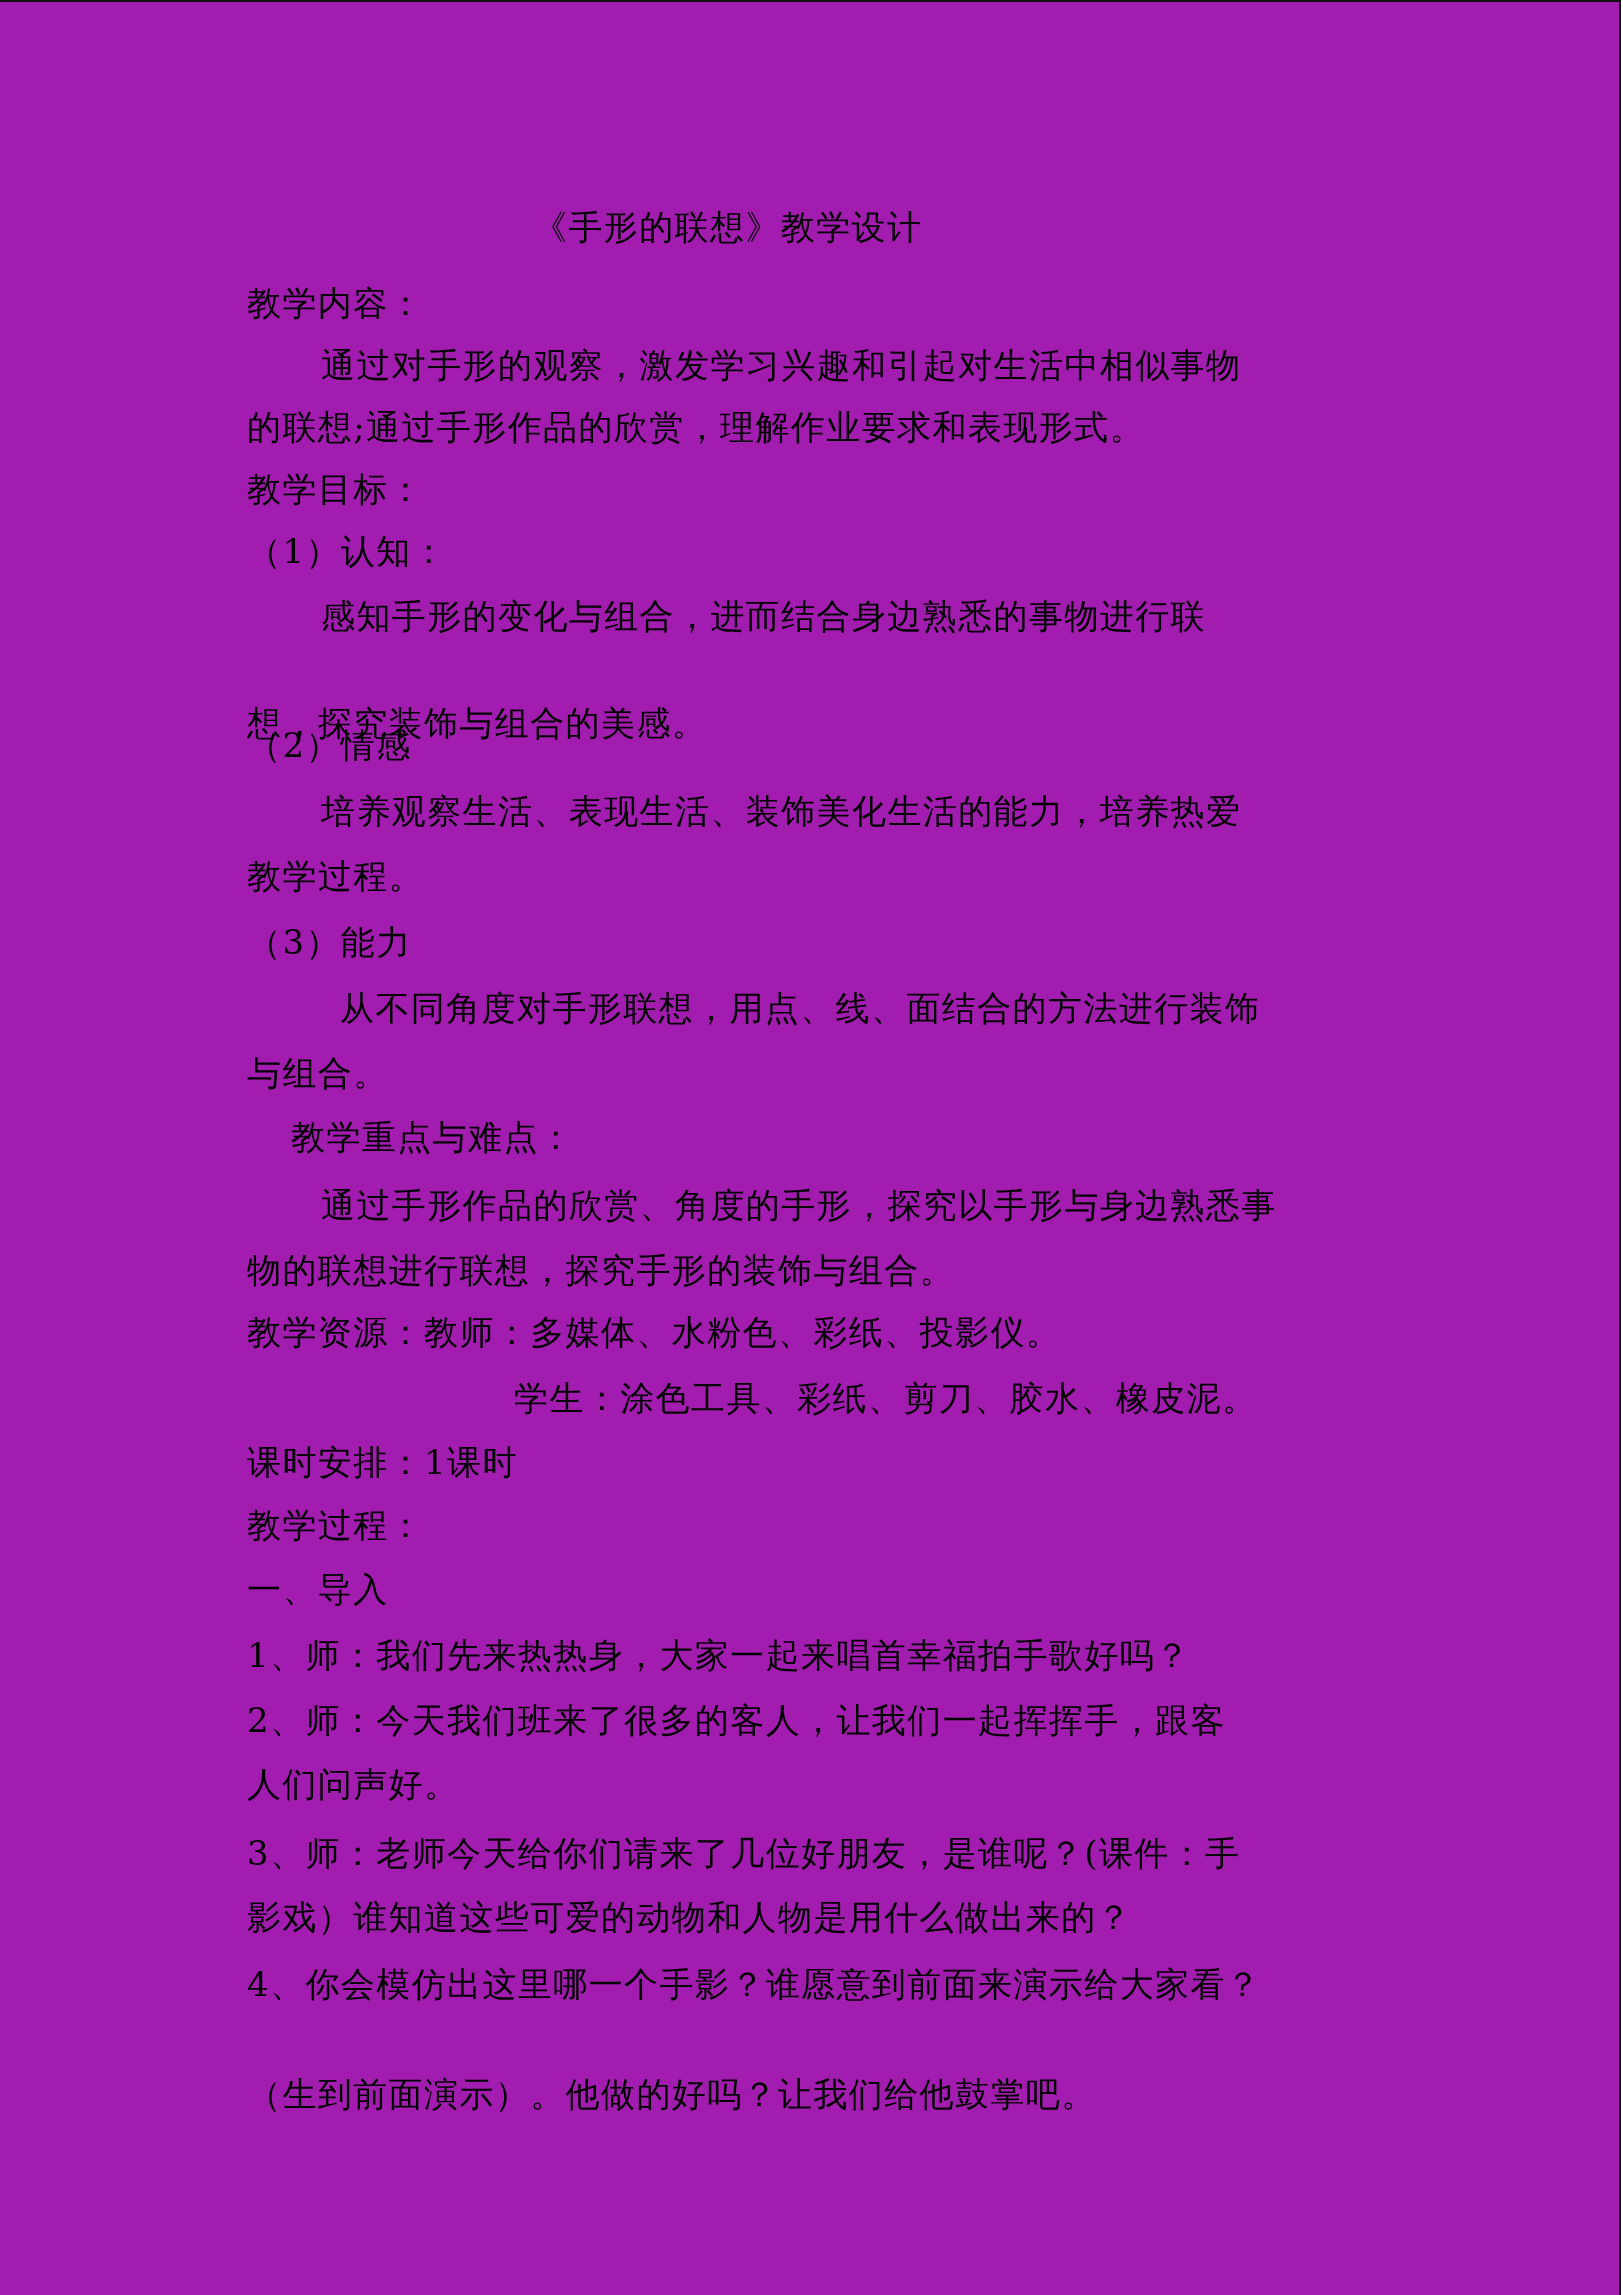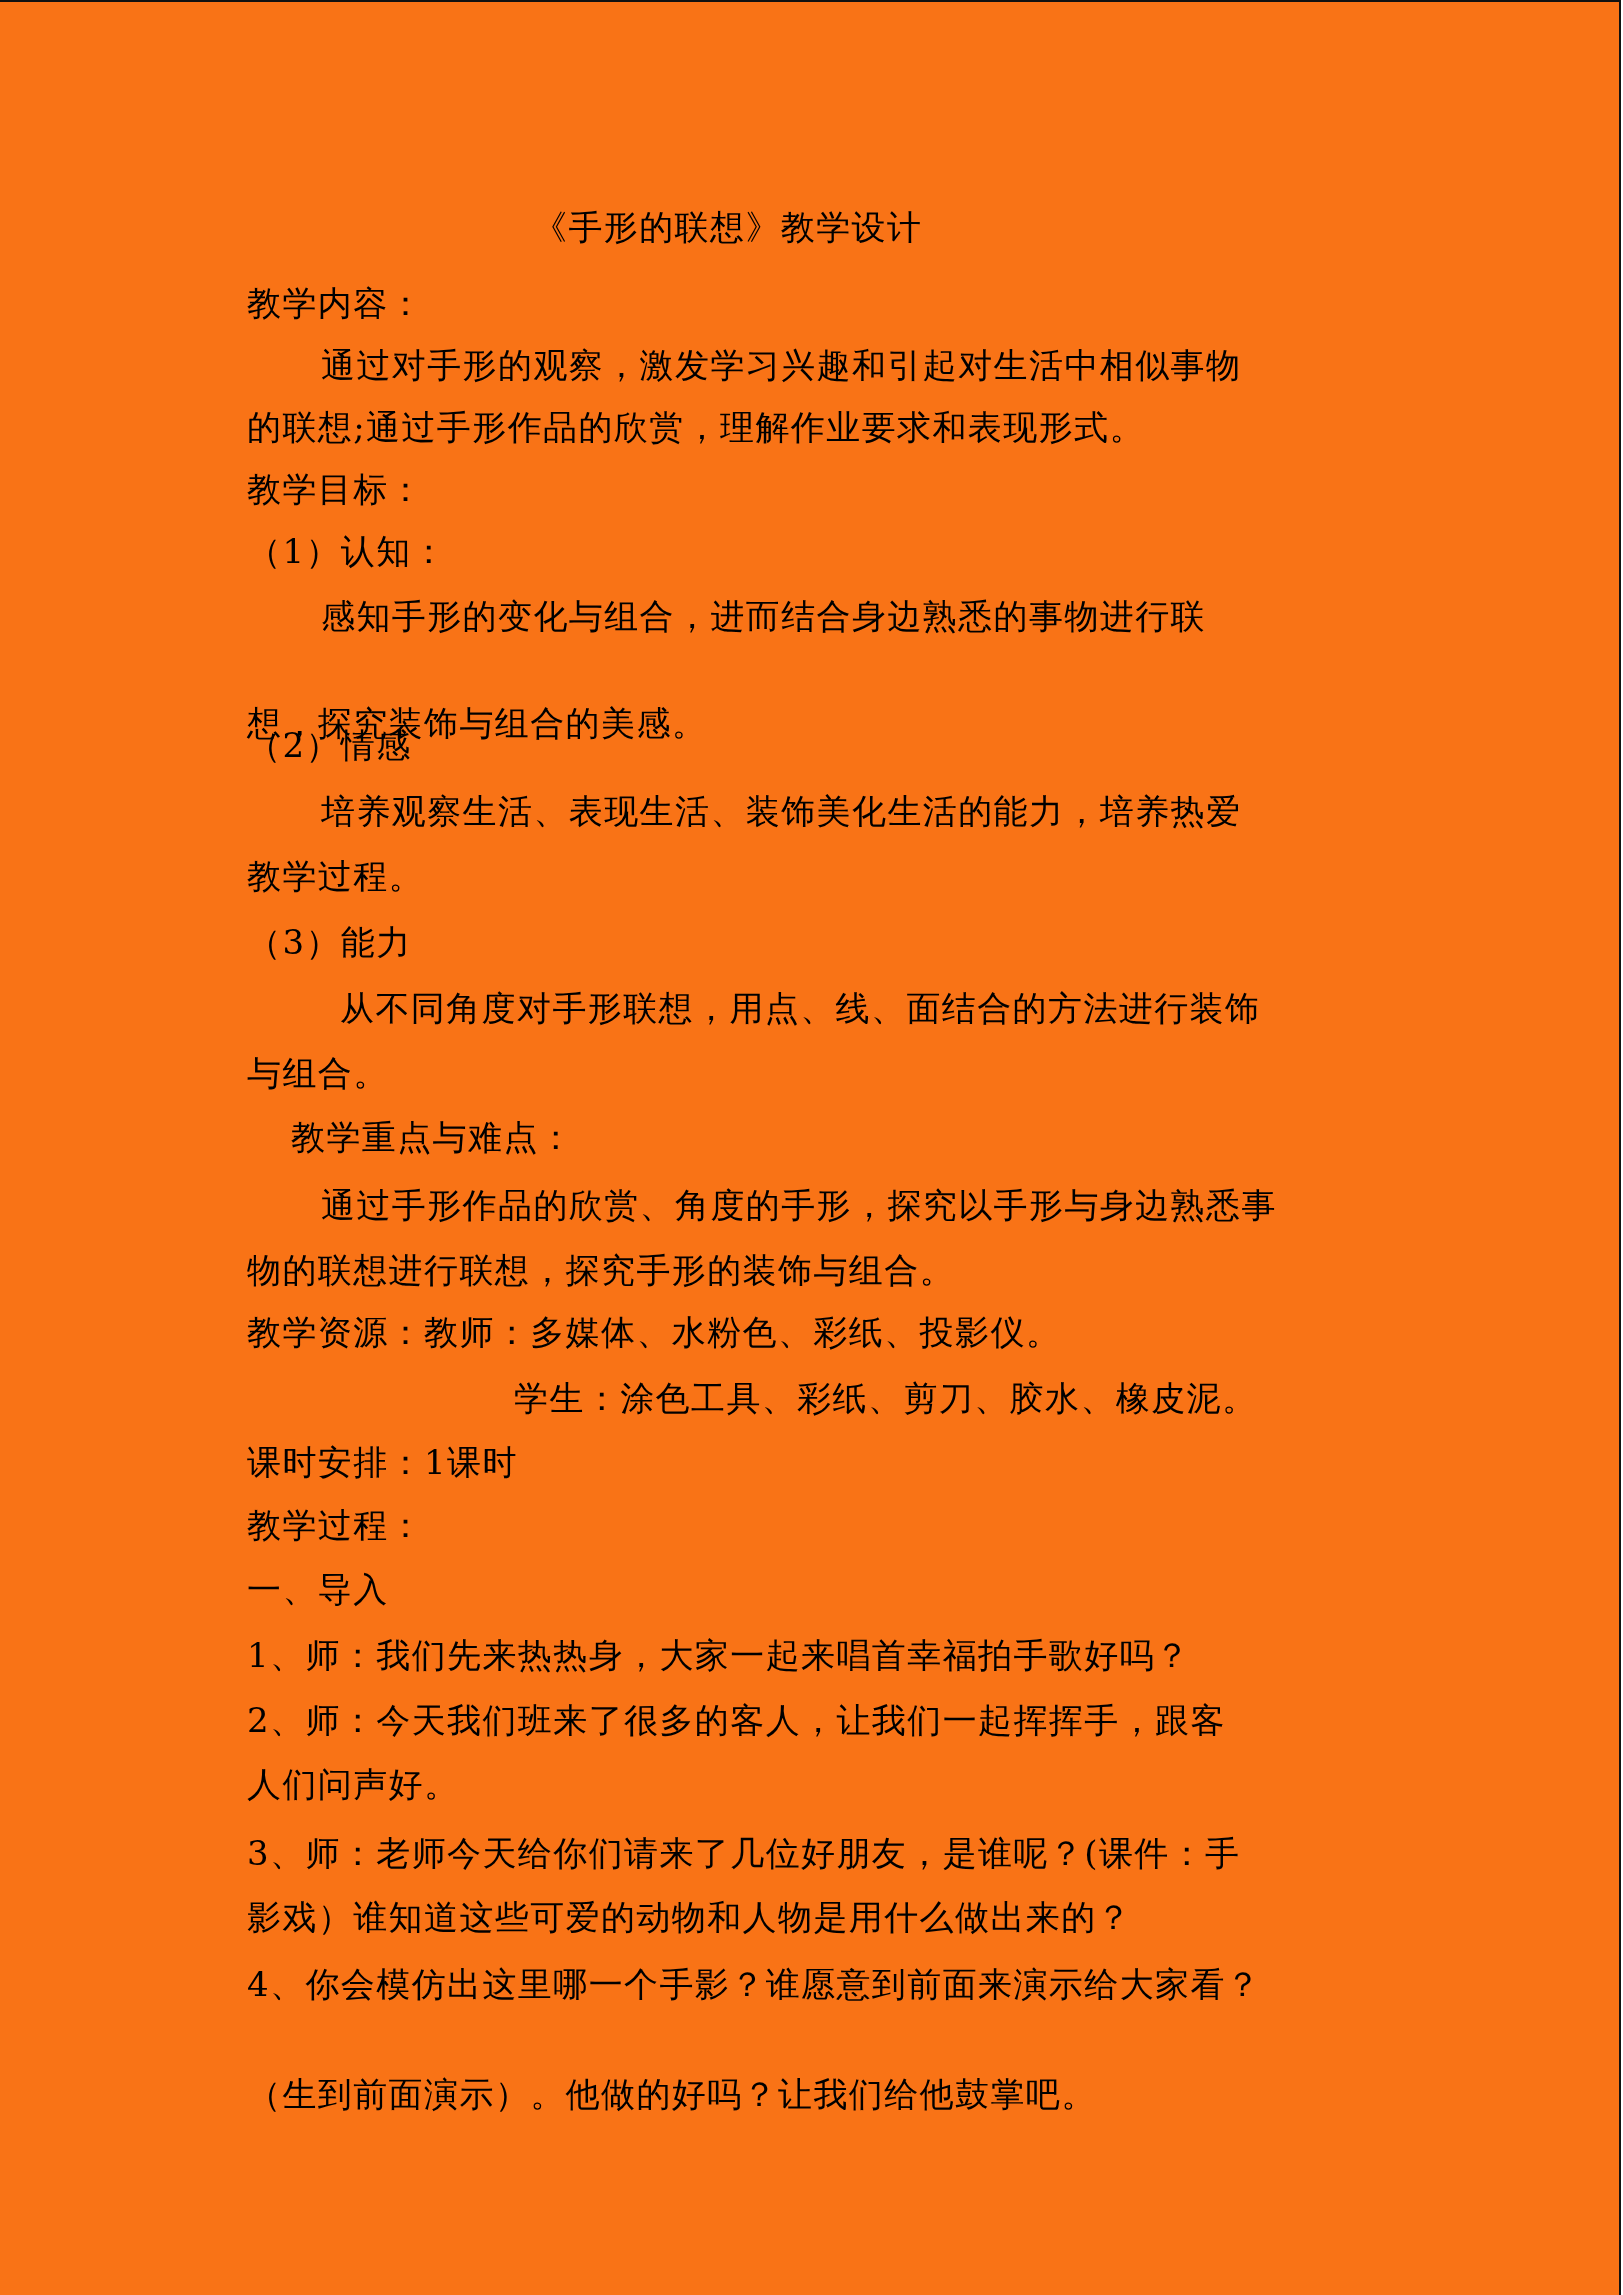--- a/index.html
+++ b/index.html
@@ -12,21 +12,21 @@
       height: 2295px;
       position: relative;
       overflow: hidden;
     }
     .page {
       position: absolute;
       left: 0;
       top: 0;
       width: 1621px;
       height: 2295px;
-      background: #f97316;
+      background: #a21caf;
       border-top: 2.7px solid #111111;
       border-right: 2px solid #111111;
       box-sizing: border-box;
     }
     .doc {
       position: absolute;
       left: 247px;
       top: 0;
       width: 1118px;
       font-family: "DejaVu Serif", "Liberation Serif", serif;

